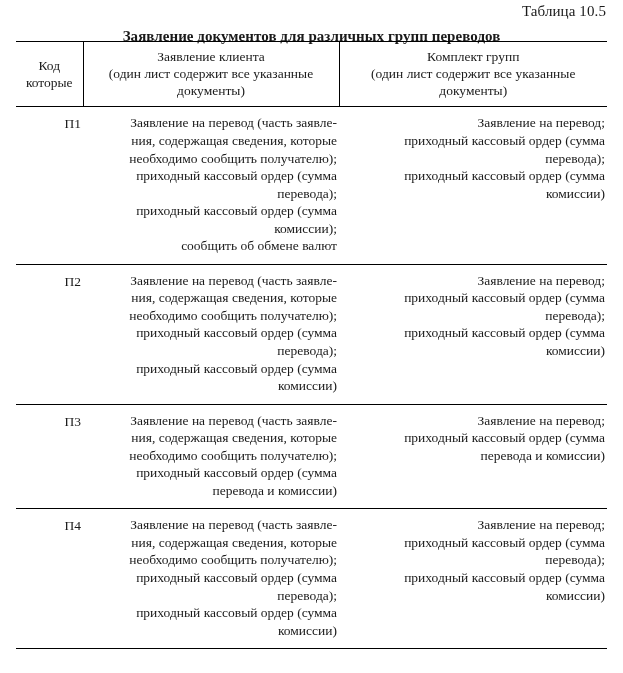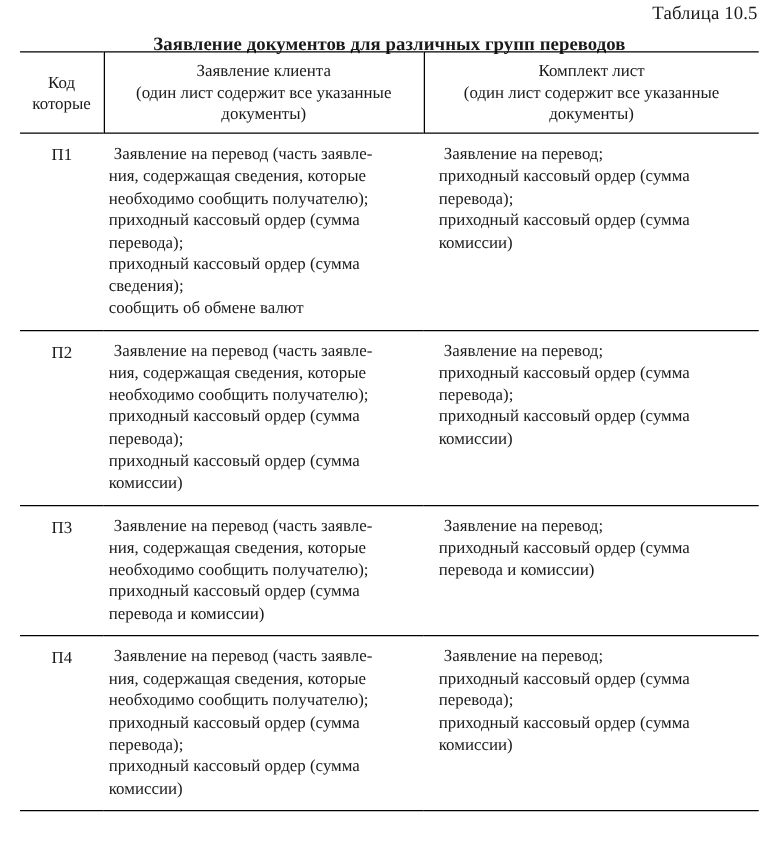--- a/index.html
+++ b/index.html
@@ -85,23 +85,23 @@
   .doc-table thead th.divider-right {
     border-right: 1.2px solid #000;
   }
   .hdr-line { display: block; white-space: nowrap; }
 
   
   .doc-table tbody td {
     vertical-align: top;
     padding: 7px 2px 9px 2px;
     line-height: 1.30;
+    text-align: right;
   }
   .doc-table tbody td.cell-code {
-    text-align: center;
     padding-top: 8px;
     white-space: nowrap;
   }
   .doc-table tbody td.cell-client {
     padding-left: 4px;
     padding-right: 2px;
   }
   .doc-table tbody td.cell-bank {
     padding-left: 12px;
     padding-right: 2px;
@@ -129,37 +129,37 @@
         <th class="divider-right">
           <span class="hdr-line">Код</span>
           <span class="hdr-line">которые</span>
         </th>
         <th class="divider-right">
           <span class="hdr-line">Заявление клиента</span>
           <span class="hdr-line">(один лист содержит все указанные</span>
           <span class="hdr-line">документы)</span>
         </th>
         <th>
-          <span class="hdr-line">Комплект лист</span>
+          <span class="hdr-line">Комплект групп</span>
           <span class="hdr-line">(один лист содержит все указанные</span>
           <span class="hdr-line">документы)</span>
         </th>
       </tr>
     </thead>
     <tbody>
       <tr class="data-row">
         <td class="cell-code">П1</td>
         <td class="cell-client">
             <span class="doc-line indent-first">Заявление на перевод (часть заявле-</span>
             <span class="doc-line">ния, содержащая сведения, которые</span>
             <span class="doc-line">необходимо сообщить получателю);</span>
             <span class="doc-line">приходный кассовый ордер (сумма</span>
             <span class="doc-line">перевода);</span>
             <span class="doc-line">приходный кассовый ордер (сумма</span>
-            <span class="doc-line">сведения);</span>
+            <span class="doc-line">комиссии);</span>
             <span class="doc-line">сообщить об обмене валют</span>
           </td>
         <td class="cell-bank">
             <span class="doc-line indent-first">Заявление на перевод;</span>
             <span class="doc-line">приходный кассовый ордер (сумма</span>
             <span class="doc-line">перевода);</span>
             <span class="doc-line">приходный кассовый ордер (сумма</span>
             <span class="doc-line">комиссии)</span>
           </td>
       </tr>

